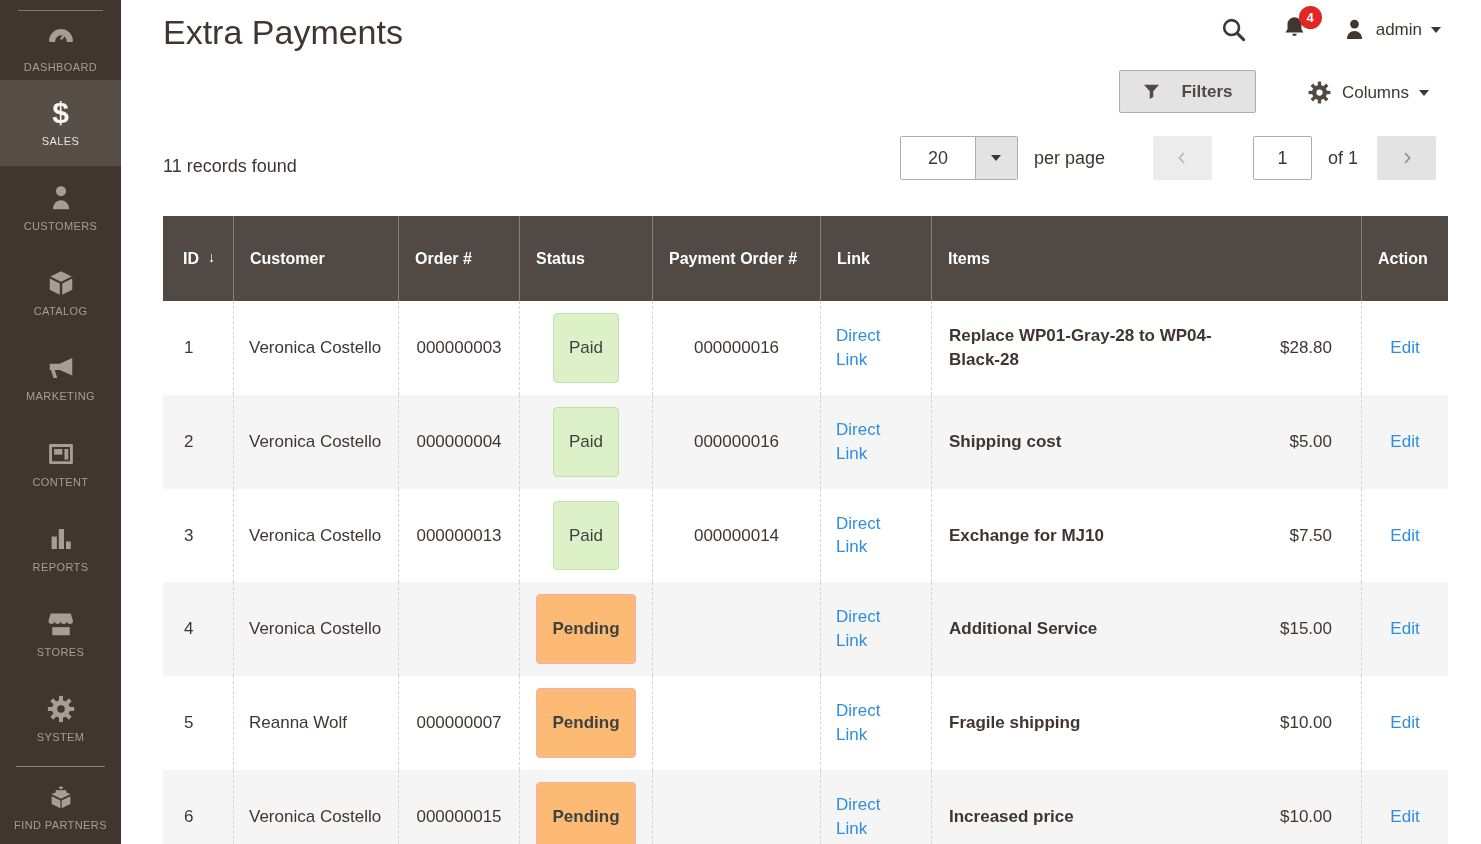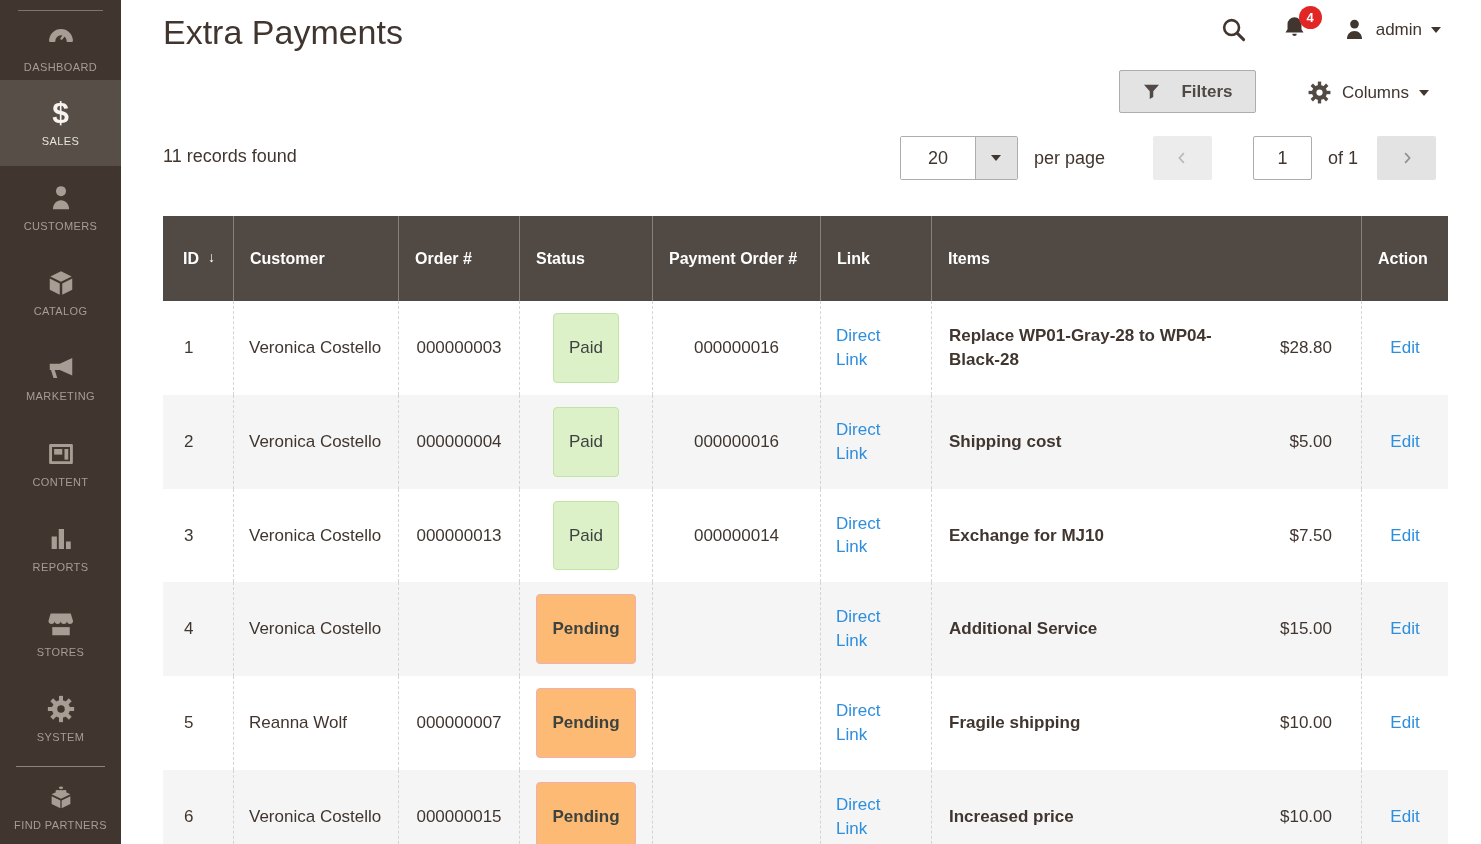--- a/index.html
+++ b/index.html
@@ -35,21 +35,21 @@
 
   
   .grid-actions { position:relative; height:60px; }
   .filters-btn { position:absolute; right:225px; top:6px; width:137px; height:43px; background:#e3e3e3; border:1px solid #adadad; border-radius:2px; display:flex; align-items:center; justify-content:center; gap:20px; cursor:pointer; }
   .filters-btn span { font-size:17px; font-weight:600; color:#514943; }
   .columns-ctl { position:absolute; right:52px; top:16px; display:flex; align-items:center; gap:10px; cursor:pointer; }
   .columns-ctl span { font-size:17px; color:#41362f; }
 
   
   .grid-toolbar { position:relative; height:76px; }
-  .records-found { position:absolute; left:42px; top:22px; font-size:18px; color:#41362f; }
+  .records-found { position:absolute; left:42px; top:32px; font-size:18px; color:#41362f; }
   .right-controls { position:absolute; right:45px; top:12px; display:flex; align-items:center; }
   .pp-select { display:flex; border:1px solid #adadad; border-radius:2px; height:44px; cursor:pointer; }
   .pp-value { width:74px; background:#fff; display:flex; align-items:center; justify-content:center; font-size:18px; color:#41362f; }
   .pp-caret-box { width:42px; background:#e3e3e3; border-left:1px solid #adadad; display:flex; align-items:center; justify-content:center; }
   .pp-label { font-size:18px; color:#41362f; margin:0 48px 0 16px; }
   .pager-btn { width:59px; height:44px; border-radius:2px; display:flex; align-items:center; justify-content:center; cursor:pointer; }
   .pager-prev { background:#ececec; }
   .pager-next { background:#e3e3e3; }
   .pager-btn svg { width:18px; height:18px; fill:none; stroke-width:2.2; }
   .pager-prev svg { stroke:#b9b9b9; }

